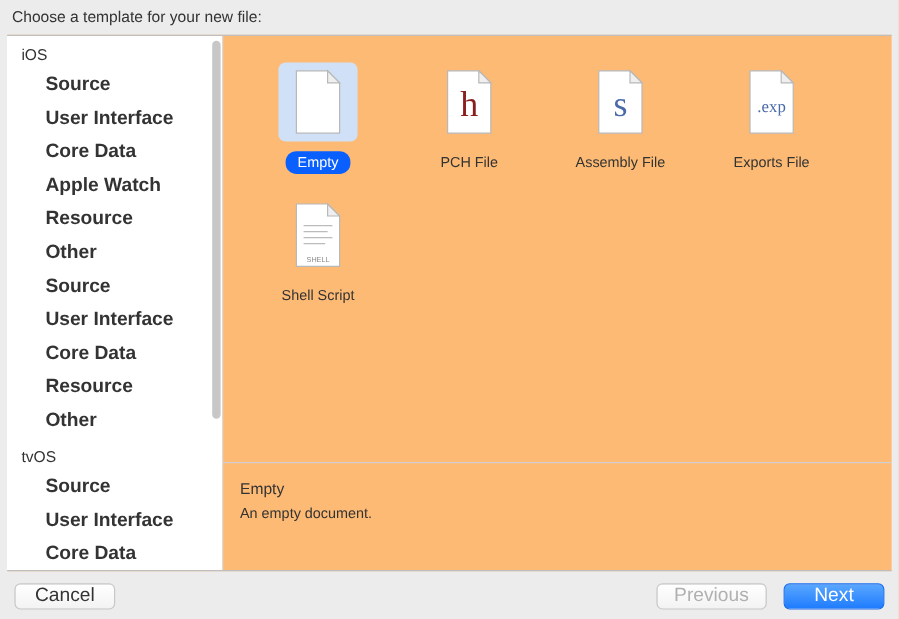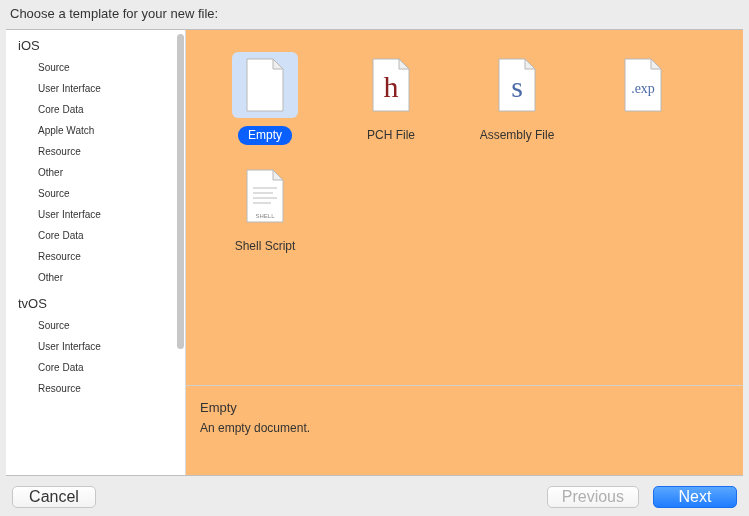--- a/index.html
+++ b/index.html
@@ -48,23 +48,24 @@
       background: #c7c7c7;
       border-radius: 4px;
     }
     .sidebar-group-title {
       padding: 8px 10px 4px 12px;
       font-size: 13px;
       color: #333;
     }
     .sidebar-item {
       padding: 5px 10px 5px 32px;
-      font-size: 10px;
+      font-size: 16px;
       color: #333;
       cursor: default;
+      font-weight: bold;
     }
     .right-pane {
       flex: 1;
       display: flex;
       flex-direction: column;
       min-height: 0;
     }
     .template-grid {
       flex: 1;
       padding: 18px 16px 10px 16px;
@@ -229,20 +230,21 @@
         <div class="template-item">
           <div class="template-icon-wrap">
             <span class="file-icon">
               <svg width="44" height="56" viewBox="0 0 44 56">
                 <path d="M4 2 H30 L40 12 V54 H4 Z" fill="#ffffff" stroke="#b8b8b8" stroke-width="1"></path>
                 <path d="M30 2 L30 12 L40 12 Z" fill="#efefef" stroke="#b8b8b8" stroke-width="1"></path>
                 <text x="22" y="36" font-family="Georgia, serif" font-size="14" fill="#4b6aa8" text-anchor="middle">.exp</text>
               </svg>
             </span>
           </div>
+          <div class="template-label">Exports File</div>
         </div>
 
         <div class="template-item">
           <div class="template-icon-wrap">
             <span class="file-icon">
               <svg width="44" height="56" viewBox="0 0 44 56">
                 <path d="M4 2 H30 L40 12 V54 H4 Z" fill="#ffffff" stroke="#b8b8b8" stroke-width="1"></path>
                 <path d="M30 2 L30 12 L40 12 Z" fill="#efefef" stroke="#b8b8b8" stroke-width="1"></path>
                 <line x1="10" y1="20" x2="34" y2="20" stroke="#bbb" stroke-width="1"></line>
                 <line x1="10" y1="25" x2="30" y2="25" stroke="#bbb" stroke-width="1"></line>

